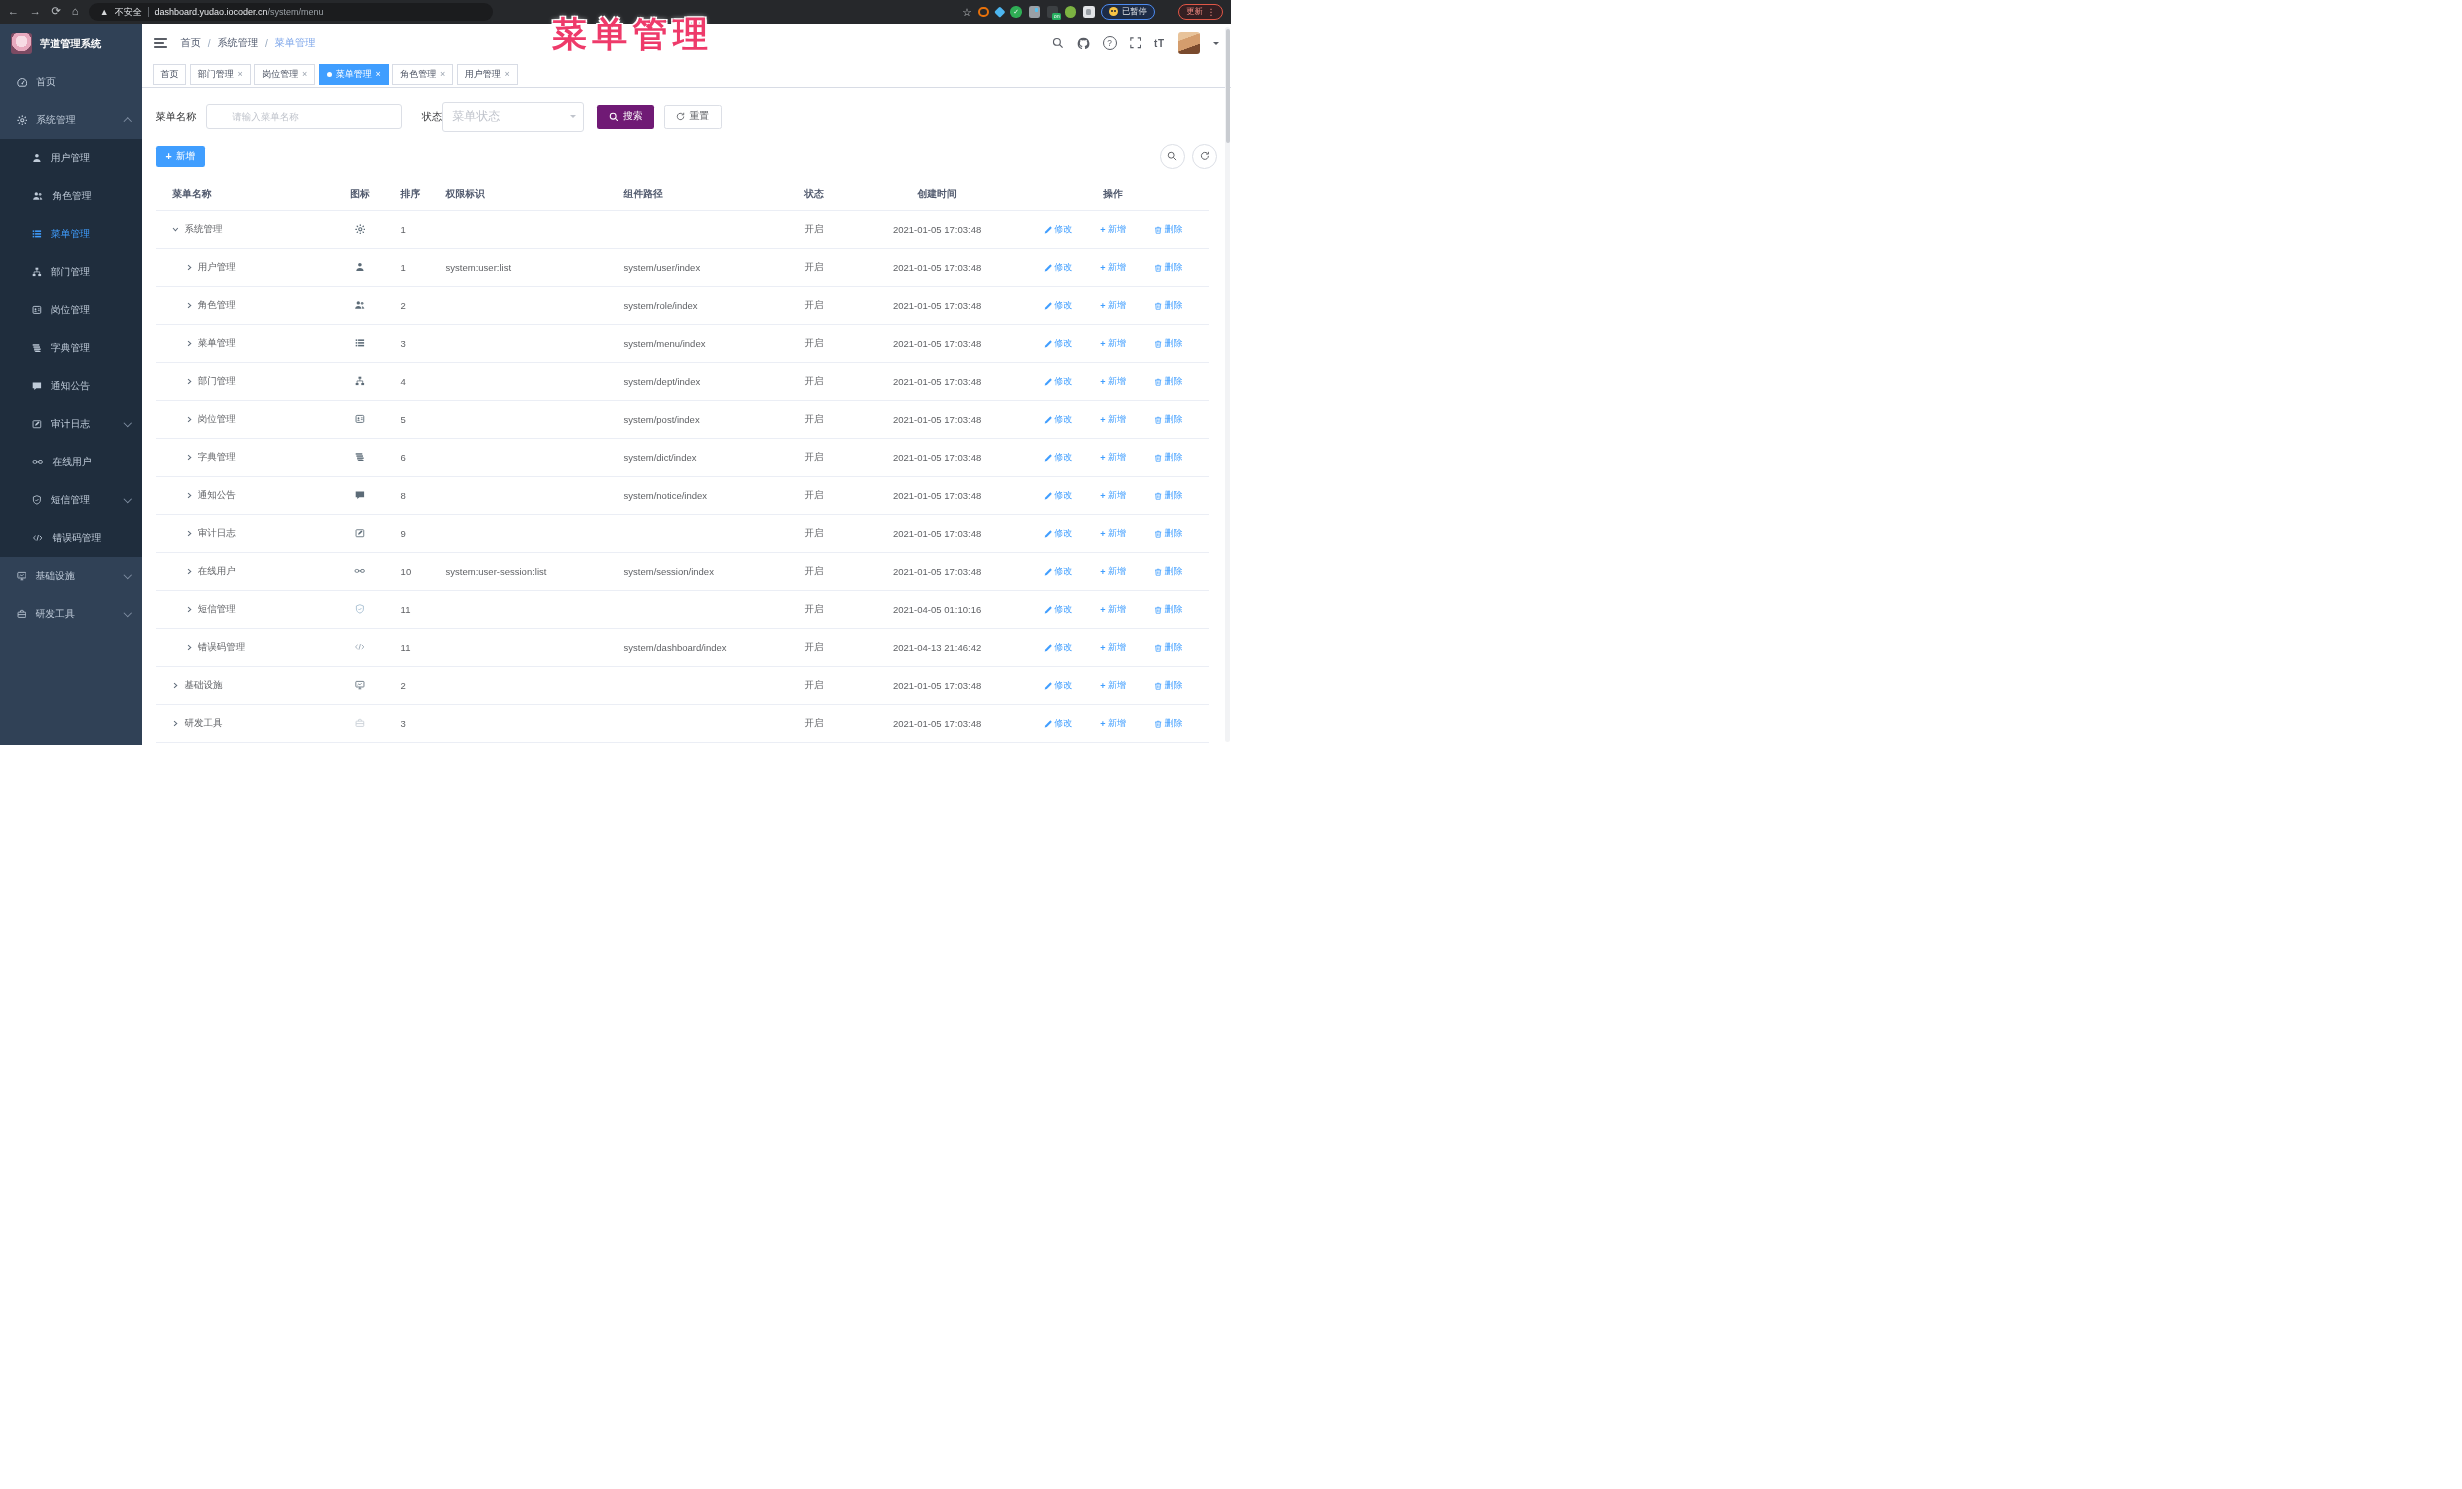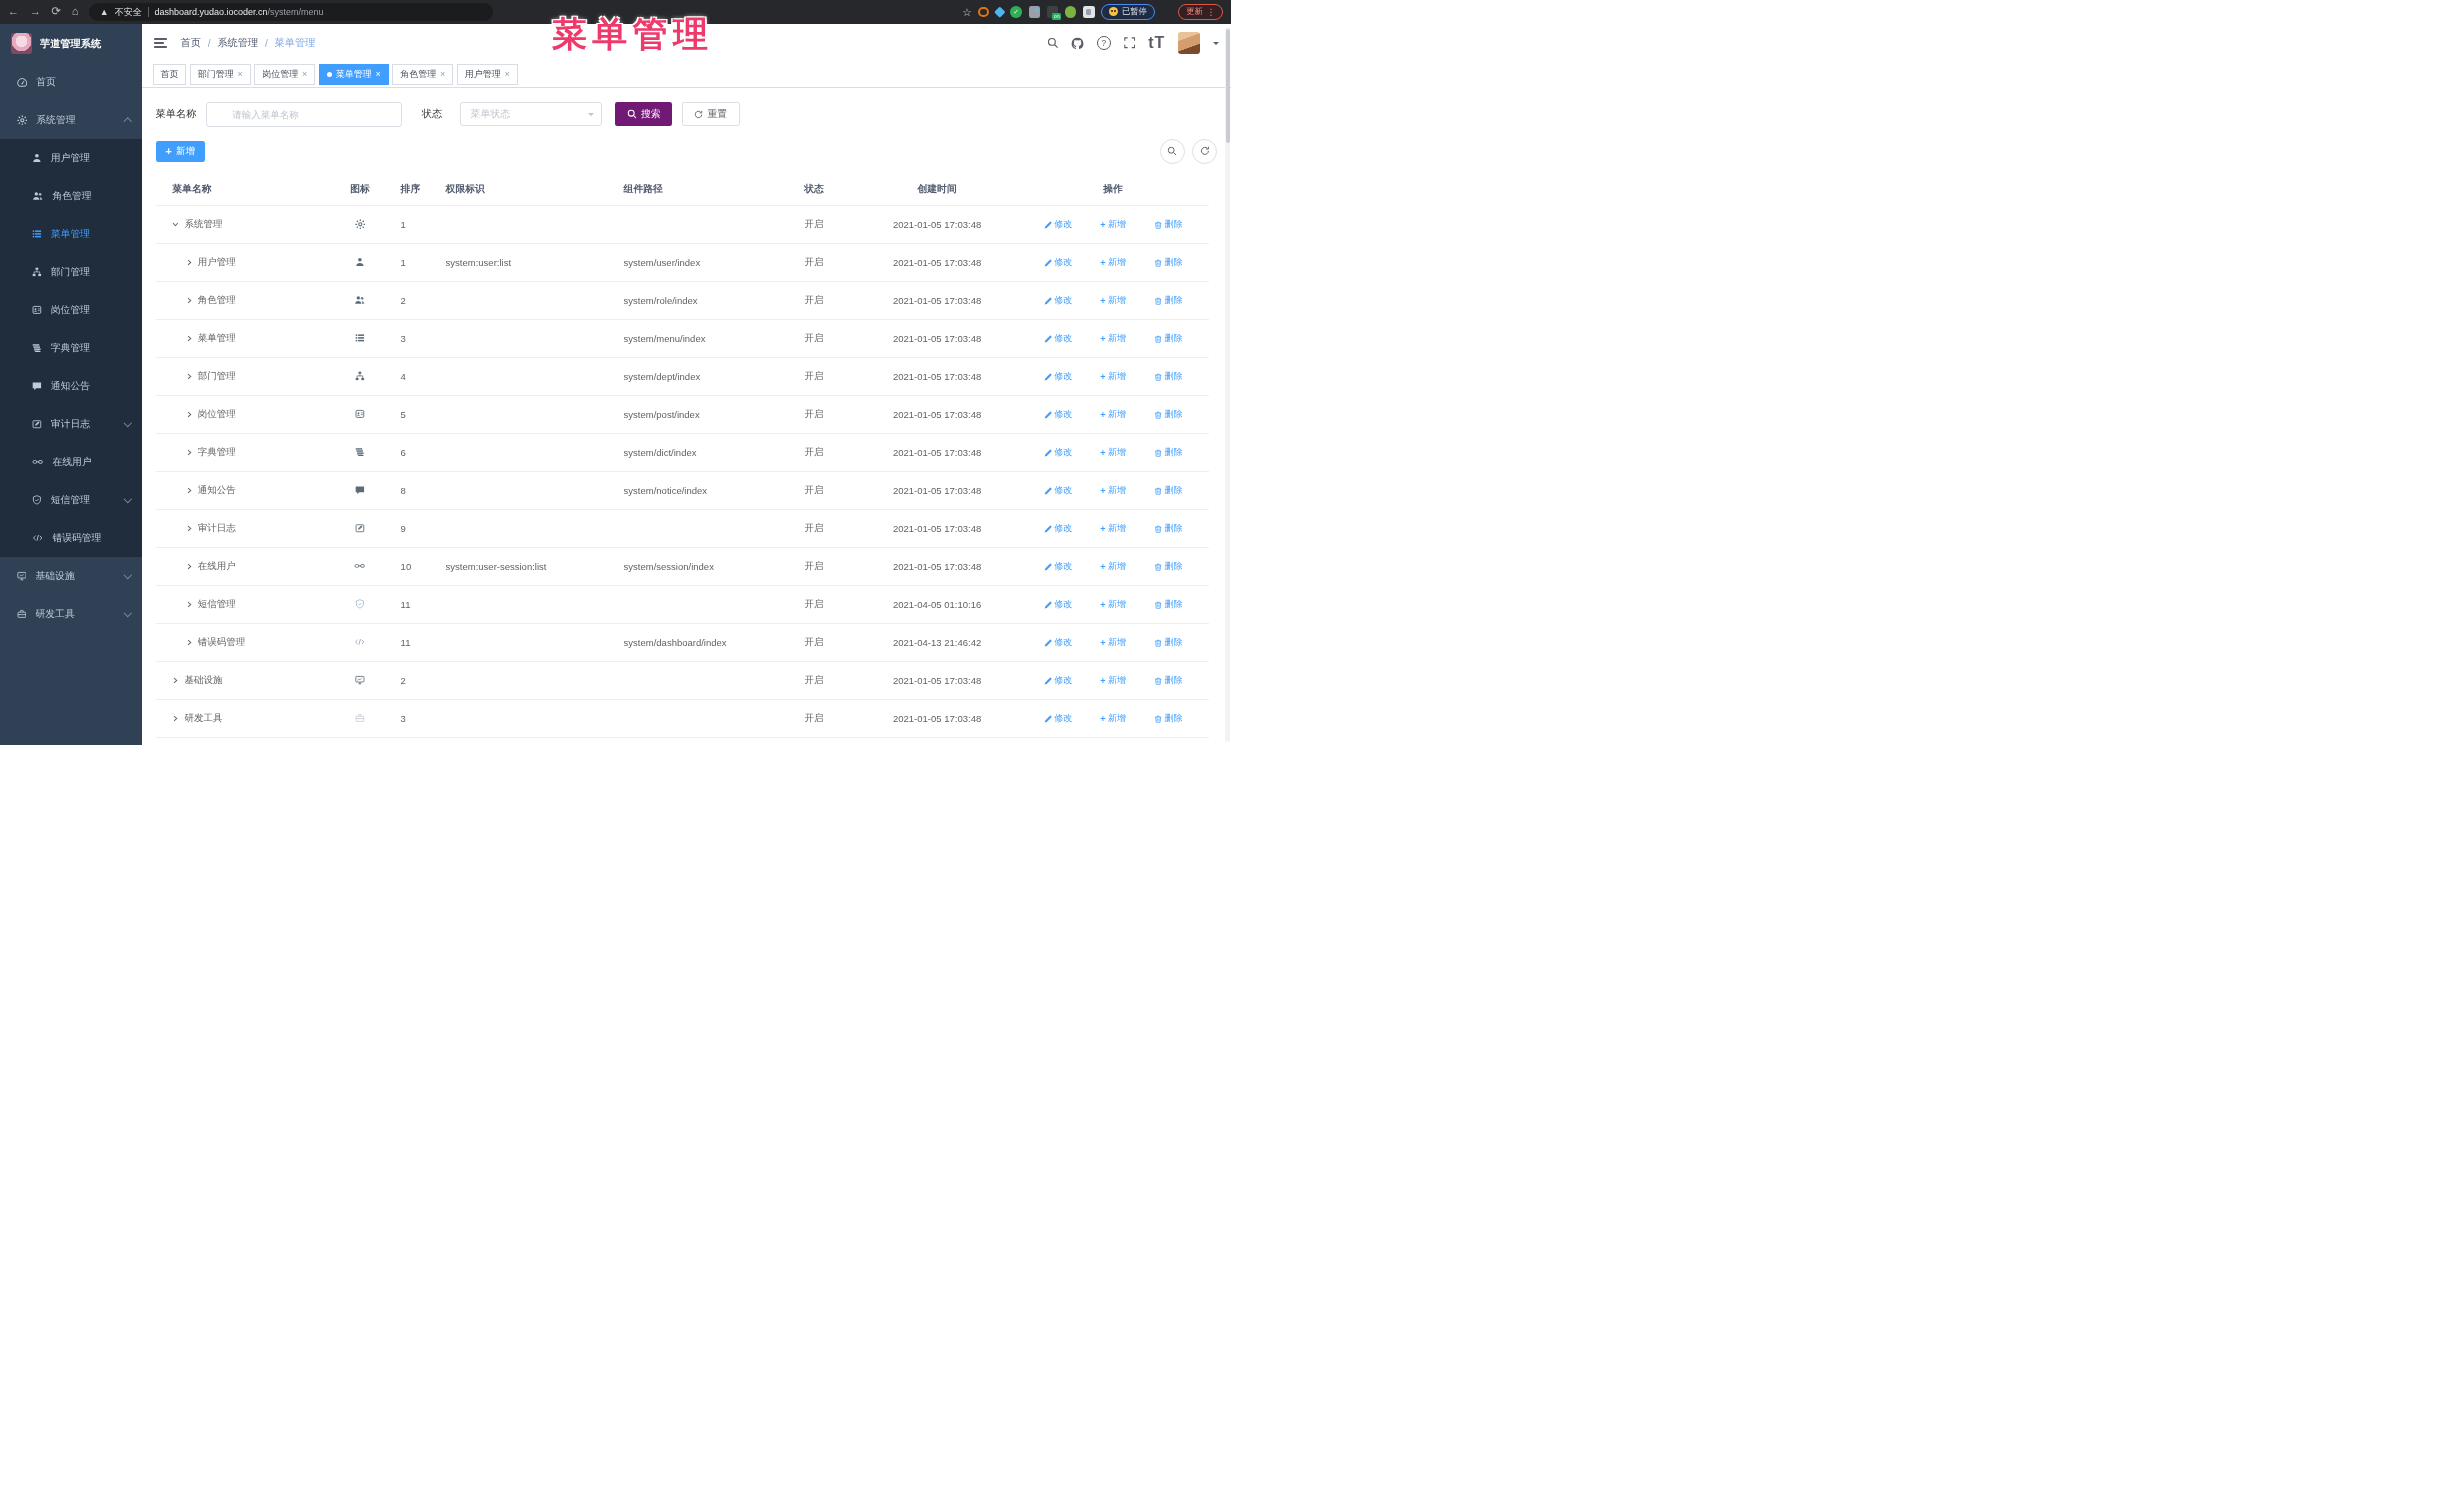--- a/index.html
+++ b/index.html
@@ -72,21 +72,21 @@
   .hamburger{width:13px;display:flex;flex-direction:column;gap:2.3px;cursor:pointer;}
   .hamburger i{height:1.5px;background:#5a5e66;border-radius:0.8px;}
   .hamburger i:nth-child(2){width:9.8px;}
   .breadcrumb{margin-left:13.6px;font-size:10.2px;color:#515a6e;display:flex;align-items:center;gap:6.8px;}
   .crumb-sep{color:#97a8be;}
   .crumb-last{color:#7FA7EA;}
   .nav-right{margin-left:auto;display:flex;align-items:center;gap:13px;color:#5a5e66;}
   .nav-right .icon{cursor:pointer;color:#5a5e66;}
   .q-circle{width:12px;height:12px;border:1.1px solid #5a5e66;border-radius:50%;font-size:8.3px;
     display:flex;align-items:center;justify-content:center;cursor:pointer;}
-  .tT{font-size:16px;font-weight:bold;cursor:pointer;letter-spacing:0.8px;}
+  .tT{font-size:10px;font-weight:bold;cursor:pointer;letter-spacing:0.8px;}
   .avatar{width:22px;height:22px;border-radius:3px;cursor:pointer;
     background:linear-gradient(160deg,#e8c39a 0 30%,#d49d6d 31% 65%,#7a4a2d 66% 100%);}
   .caret{width:0;height:0;border-left:3px solid transparent;border-right:3px solid transparent;
     border-top:3.8px solid #5a5e66;cursor:pointer;}
 
   
   .tagsbar{height:25px;border-bottom:0.8px solid #d8dce5;display:flex;align-items:center;
     padding:0 10.6px;gap:3.8px;flex-shrink:0;background:#fff;}
   .tag{height:19px;border:0.8px solid #d8dce5;background:#fff;color:#495060;font-size:9px;
     display:inline-flex;align-items:center;padding:0 6.8px;gap:3.8px;cursor:pointer;white-space:nowrap;}
@@ -96,22 +96,22 @@
   .tag .close{font-size:9px;color:#9aa3af;line-height:1;}
   .tag.active .close{color:#fff;}
 
   
   .content{flex:1;padding:13.6px 13.6px 0 13.6px;overflow:hidden;position:relative;}
   .filters{display:flex;align-items:center;font-size:10.2px;color:#303133;margin-bottom:12px;}
   .f-label{flex-shrink:0;}
   .f-input{width:144px;height:23px;border:0.8px solid #dcdfe6;border-radius:3px;margin-left:9.8px;
     padding:0 25px;font-size:9.5px;color:#606266;outline:none;font-family:inherit;}
   .f-input::placeholder{color:#c0c4cc;}
-  .f-select{width:142px;height:24px;border:0.8px solid #dcdfe6;border-radius:3px;margin-left:18px;
-    display:flex;align-items:center;padding:0 9px;font-size:10px;color:#c0c4cc;cursor:pointer;position:relative;box-sizing:border-box;}
+  .f-select{width:142px;height:30px;border:0.8px solid #dcdfe6;border-radius:3px;margin-left:0;
+    display:flex;align-items:center;padding:0 9px;font-size:12px;color:#c0c4cc;cursor:pointer;position:relative;box-sizing:border-box;}
   .f-select .caret{position:absolute;right:7.6px;border-top-color:#c0c4cc;}
   .lbl-status{margin-left:19.7px;}
   .btn{height:24px;border-radius:2.3px;display:inline-flex;align-items:center;gap:4.5px;
     font-size:9.8px;padding:0 11.4px;cursor:pointer;border:none;font-family:inherit;box-sizing:border-box;}
   .btn-search{background:#701a75;color:#fff;margin-left:13px;}
   .btn-reset{background:#fff;border:0.8px solid #dcdfe6;color:#606266;margin-left:9.8px;}
   .toolbar{display:flex;align-items:center;margin-bottom:9.8px;}
   .btn-add{height:21px;background:#409EFF;color:#fff;font-size:9.5px;padding:0 9.8px;}
   .btn-add .plus{font-size:10.6px;font-weight:bold;line-height:1;}
   .toolbar-right{margin-left:auto;display:flex;gap:7.6px;}

